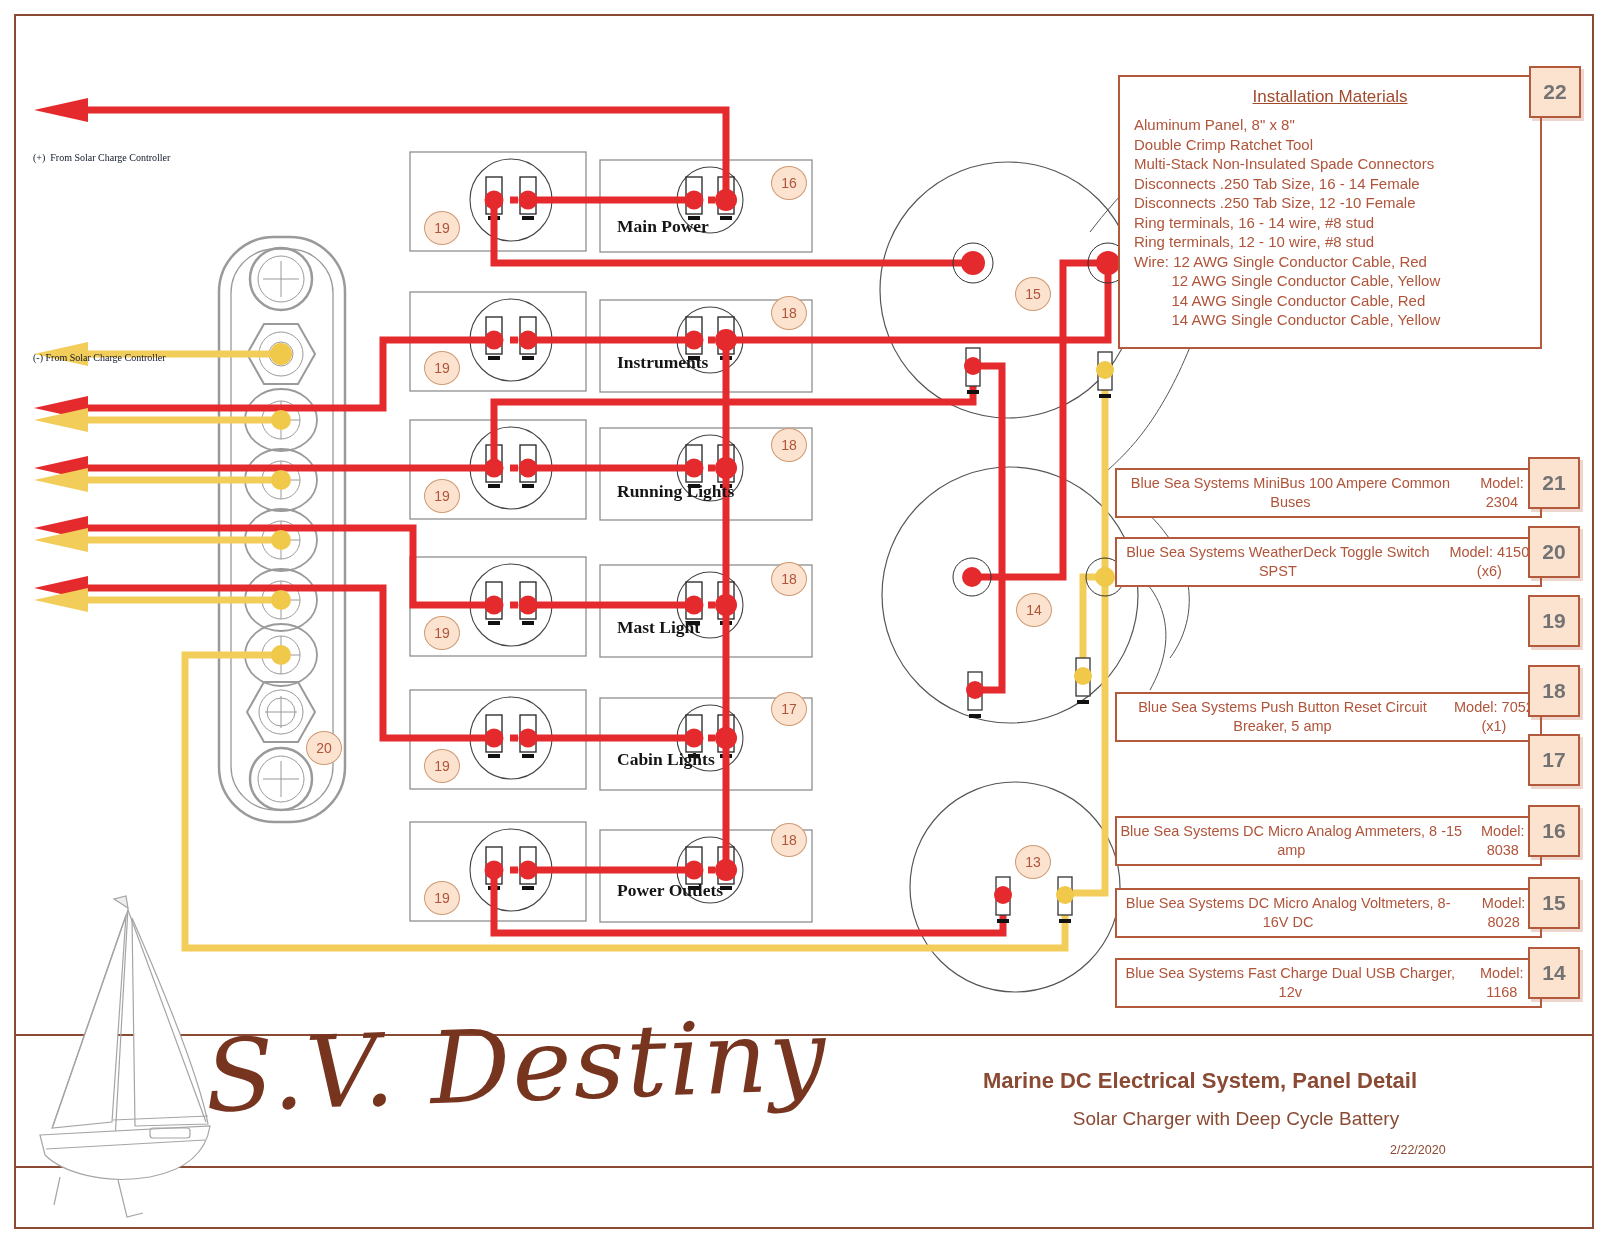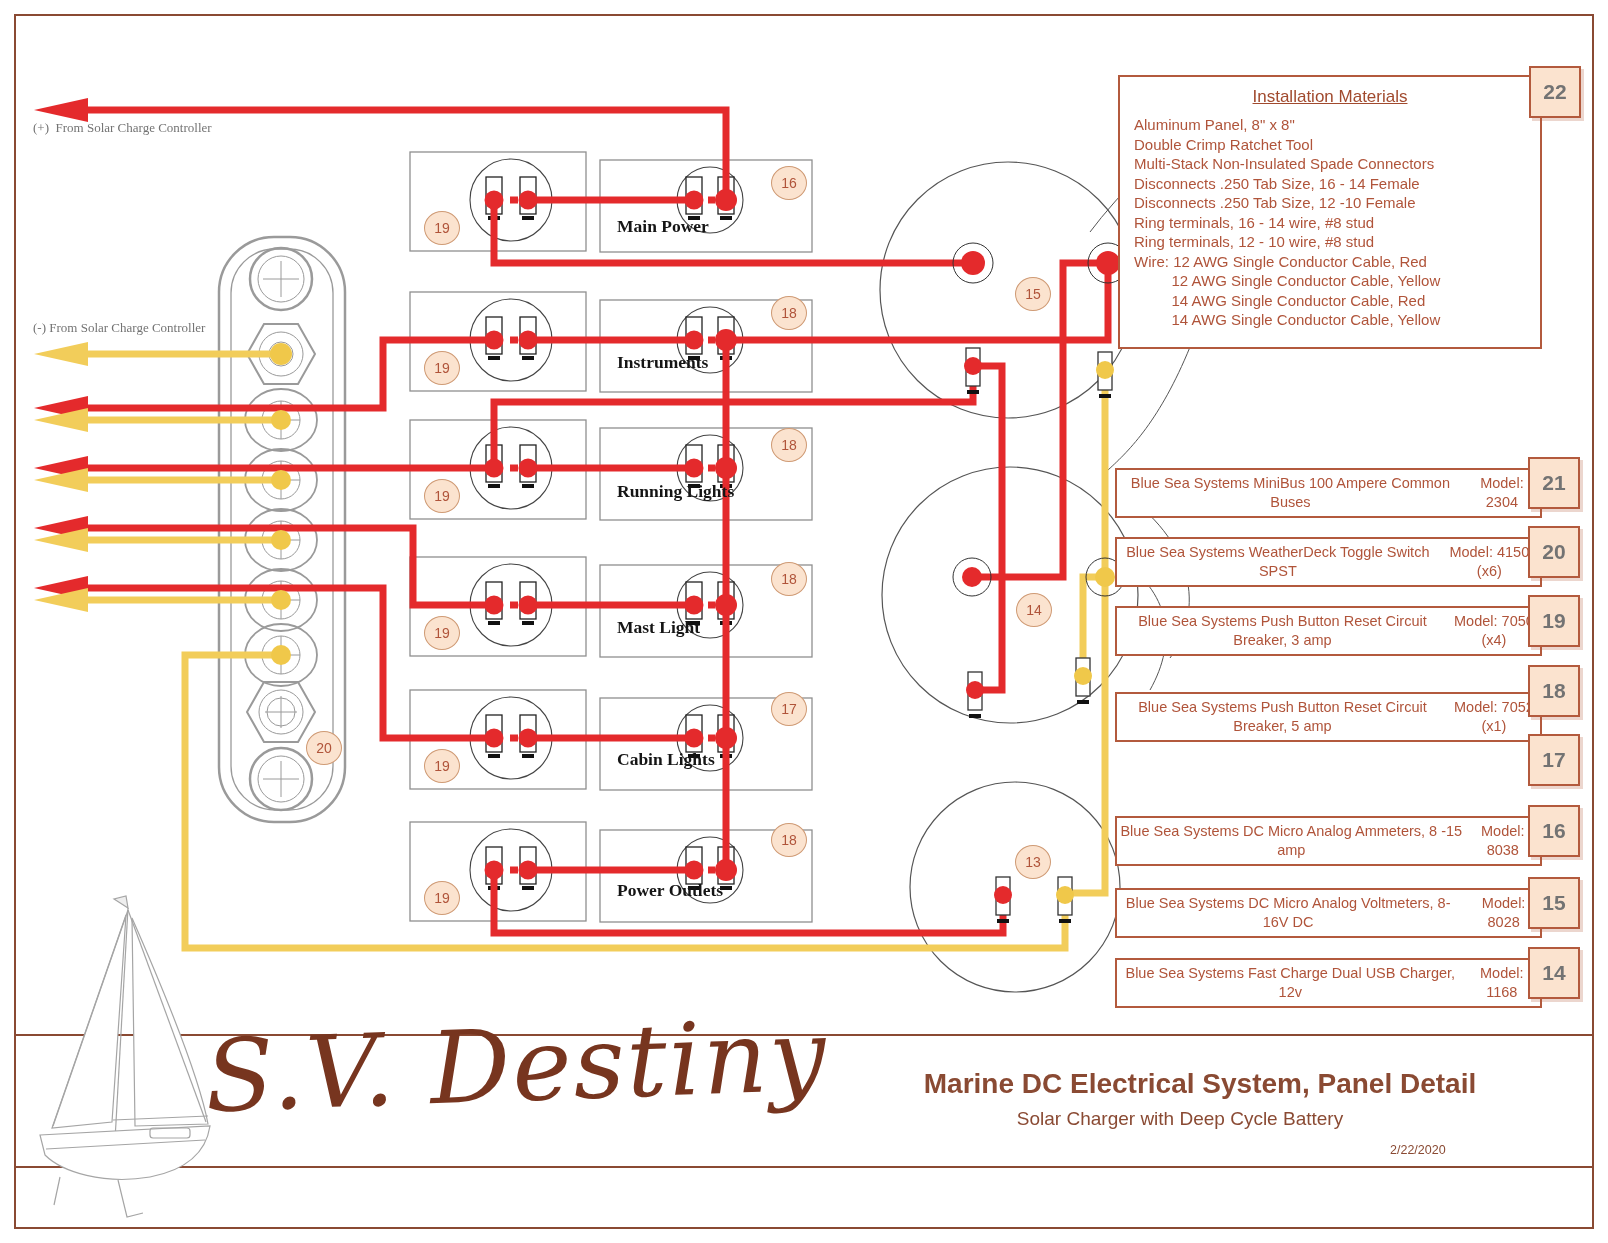--- a/index.html
+++ b/index.html
@@ -2,38 +2,38 @@
 <html><head>
 <meta charset="utf-8">
 <style>
   html,body{margin:0;padding:0;background:#fff;}
   .page{position:relative;width:1608px;height:1243px;background:#fff;overflow:hidden;
         font-family:"Liberation Sans",sans-serif;}
   .page-border{position:absolute;left:14px;top:14px;right:14px;bottom:14px;
         border:2.5px solid #8a4a33;pointer-events:none;}
   svg{position:absolute;left:0;top:0;}
   .abs{position:absolute;}
-  .src-label{font-family:"Liberation Serif",serif;font-size:13px;color:#737373;}
+  .src-label{font-family:"Liberation Serif",serif;font-size:10px;color:#0f172a;margin-top:32px;}
   .row-label{font-family:"Liberation Serif",serif;font-weight:bold;font-size:17.5px;color:#151515;}
   .tagc{position:absolute;width:34px;height:32px;border-radius:50%;
         background:#fbe3cf;border:1.6px solid #cf9a74;color:#b0543a;
         display:flex;align-items:center;justify-content:center;font-size:14px;}
   .pbox{position:absolute;left:1115px;width:423px;height:46px;border:2px solid #b35a3d;
         background:#fff;color:#b0543a;display:flex;flex-direction:row;
         align-items:center;justify-content:center;font-size:14.5px;line-height:19px;text-align:center;}
   .tab{position:absolute;left:1528px;width:48px;height:48px;background:#fbe3cf;
         border:2px solid #b35a3d;color:#737373;font-weight:bold;font-size:21px;
         display:flex;align-items:center;justify-content:center;box-shadow:3px 3px 0 rgba(179,90,61,.25);}
   .inst-box{position:absolute;left:1118px;top:75px;width:420px;height:270px;
         border:2px solid #b35a3d;background:#fff;color:#b0543a;}
   .inst-title{margin-top:10px;text-align:center;font-size:17px;text-decoration:underline;color:#a14a2e;}
   .inst-items{margin:8px 0 0 14px;font-size:15px;line-height:19.5px;white-space:pre-wrap;}
   .title-main{position:absolute;left:880px;top:1068px;width:640px;text-align:center;
-        font-size:28px;font-weight:600;color:#8a4a33;}
-  .title-sub{position:absolute;left:860px;top:1108px;width:640px;text-align:center;
+        font-size:22px;font-weight:600;color:#8a4a33;}
+  .title-sub{position:absolute;left:916px;top:1108px;width:640px;text-align:center;
         font-size:19px;color:#8a4a33;}
   .title-date{position:absolute;left:1390px;top:1143px;width:120px;font-size:12.5px;color:#8a4a33;}
   .vessel{position:absolute;left:205px;top:1006px;width:700px;
         font-family:"DejaVu Serif",serif;font-style:italic;font-size:100px;color:#77351f;
         transform:rotate(-2deg);letter-spacing:2px;}
 </style>
 </head>
 <body>
 
 <div class="page">
@@ -390,24 +390,20 @@
   <div class="tab" style="top:66px;left:1529px;">22</div>
 
   <div class="pbox" style="top:468px;">
     <div>Blue Sea Systems MiniBus 100 Ampere Common Buses</div>
     <div>Model: 2304</div>
   </div>
   <div class="pbox" style="top:537px;">
     <div>Blue Sea Systems WeatherDeck Toggle Switch SPST</div>
     <div>Model: 4150 (x6)</div>
   </div>
-  <div class="pbox" style="top:606px;">
-    <div>Blue Sea Systems Push Button Reset Circuit Breaker, 3 amp</div>
-    <div>Model: 7050 (x4)</div>
-  </div>
   <div class="pbox" style="top:676px;margin-top:16px;">
     <div>Blue Sea Systems Push Button Reset Circuit Breaker, 5 amp</div>
     <div>Model: 7052 (x1)</div>
   </div>
   <div class="pbox" style="top:816px;">
     <div>Blue Sea Systems DC Micro Analog Ammeters, 8 -15 amp</div>
     <div>Model: 8038</div>
   </div>
   <div class="pbox" style="top:888px;gap:8px;">
     <div>Blue Sea Systems DC Micro Analog Voltmeters, 8-16V DC</div>

